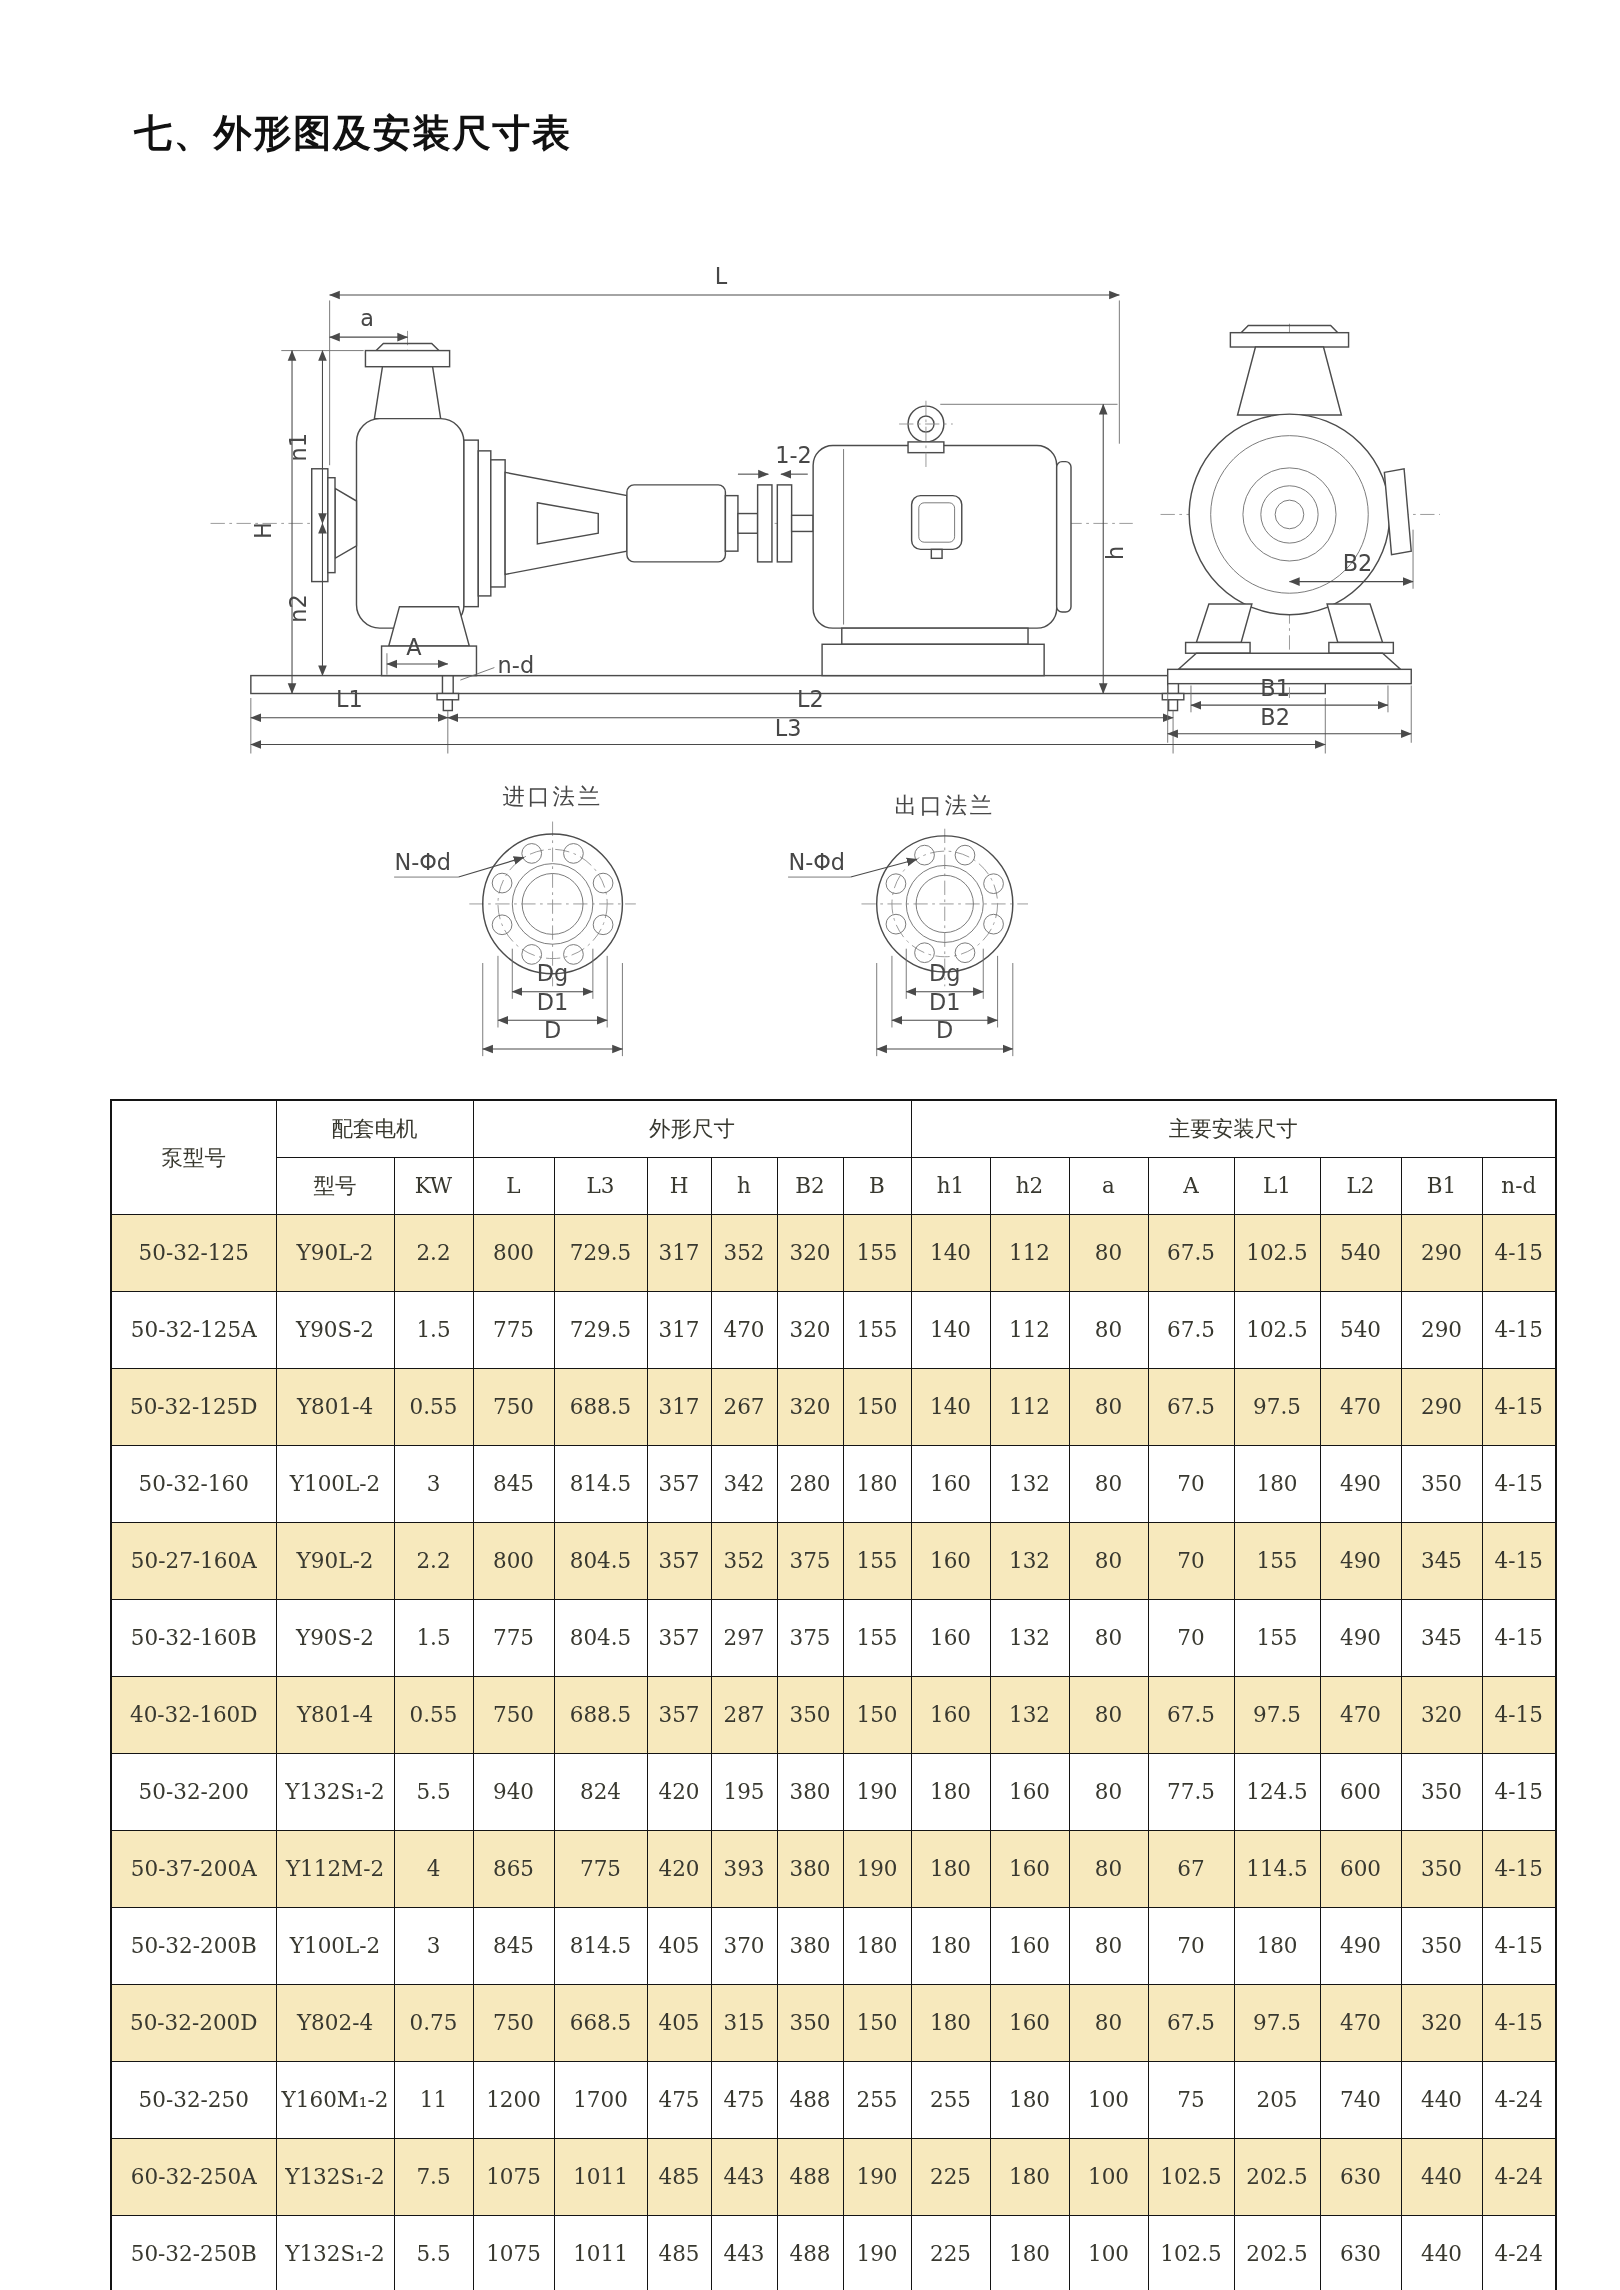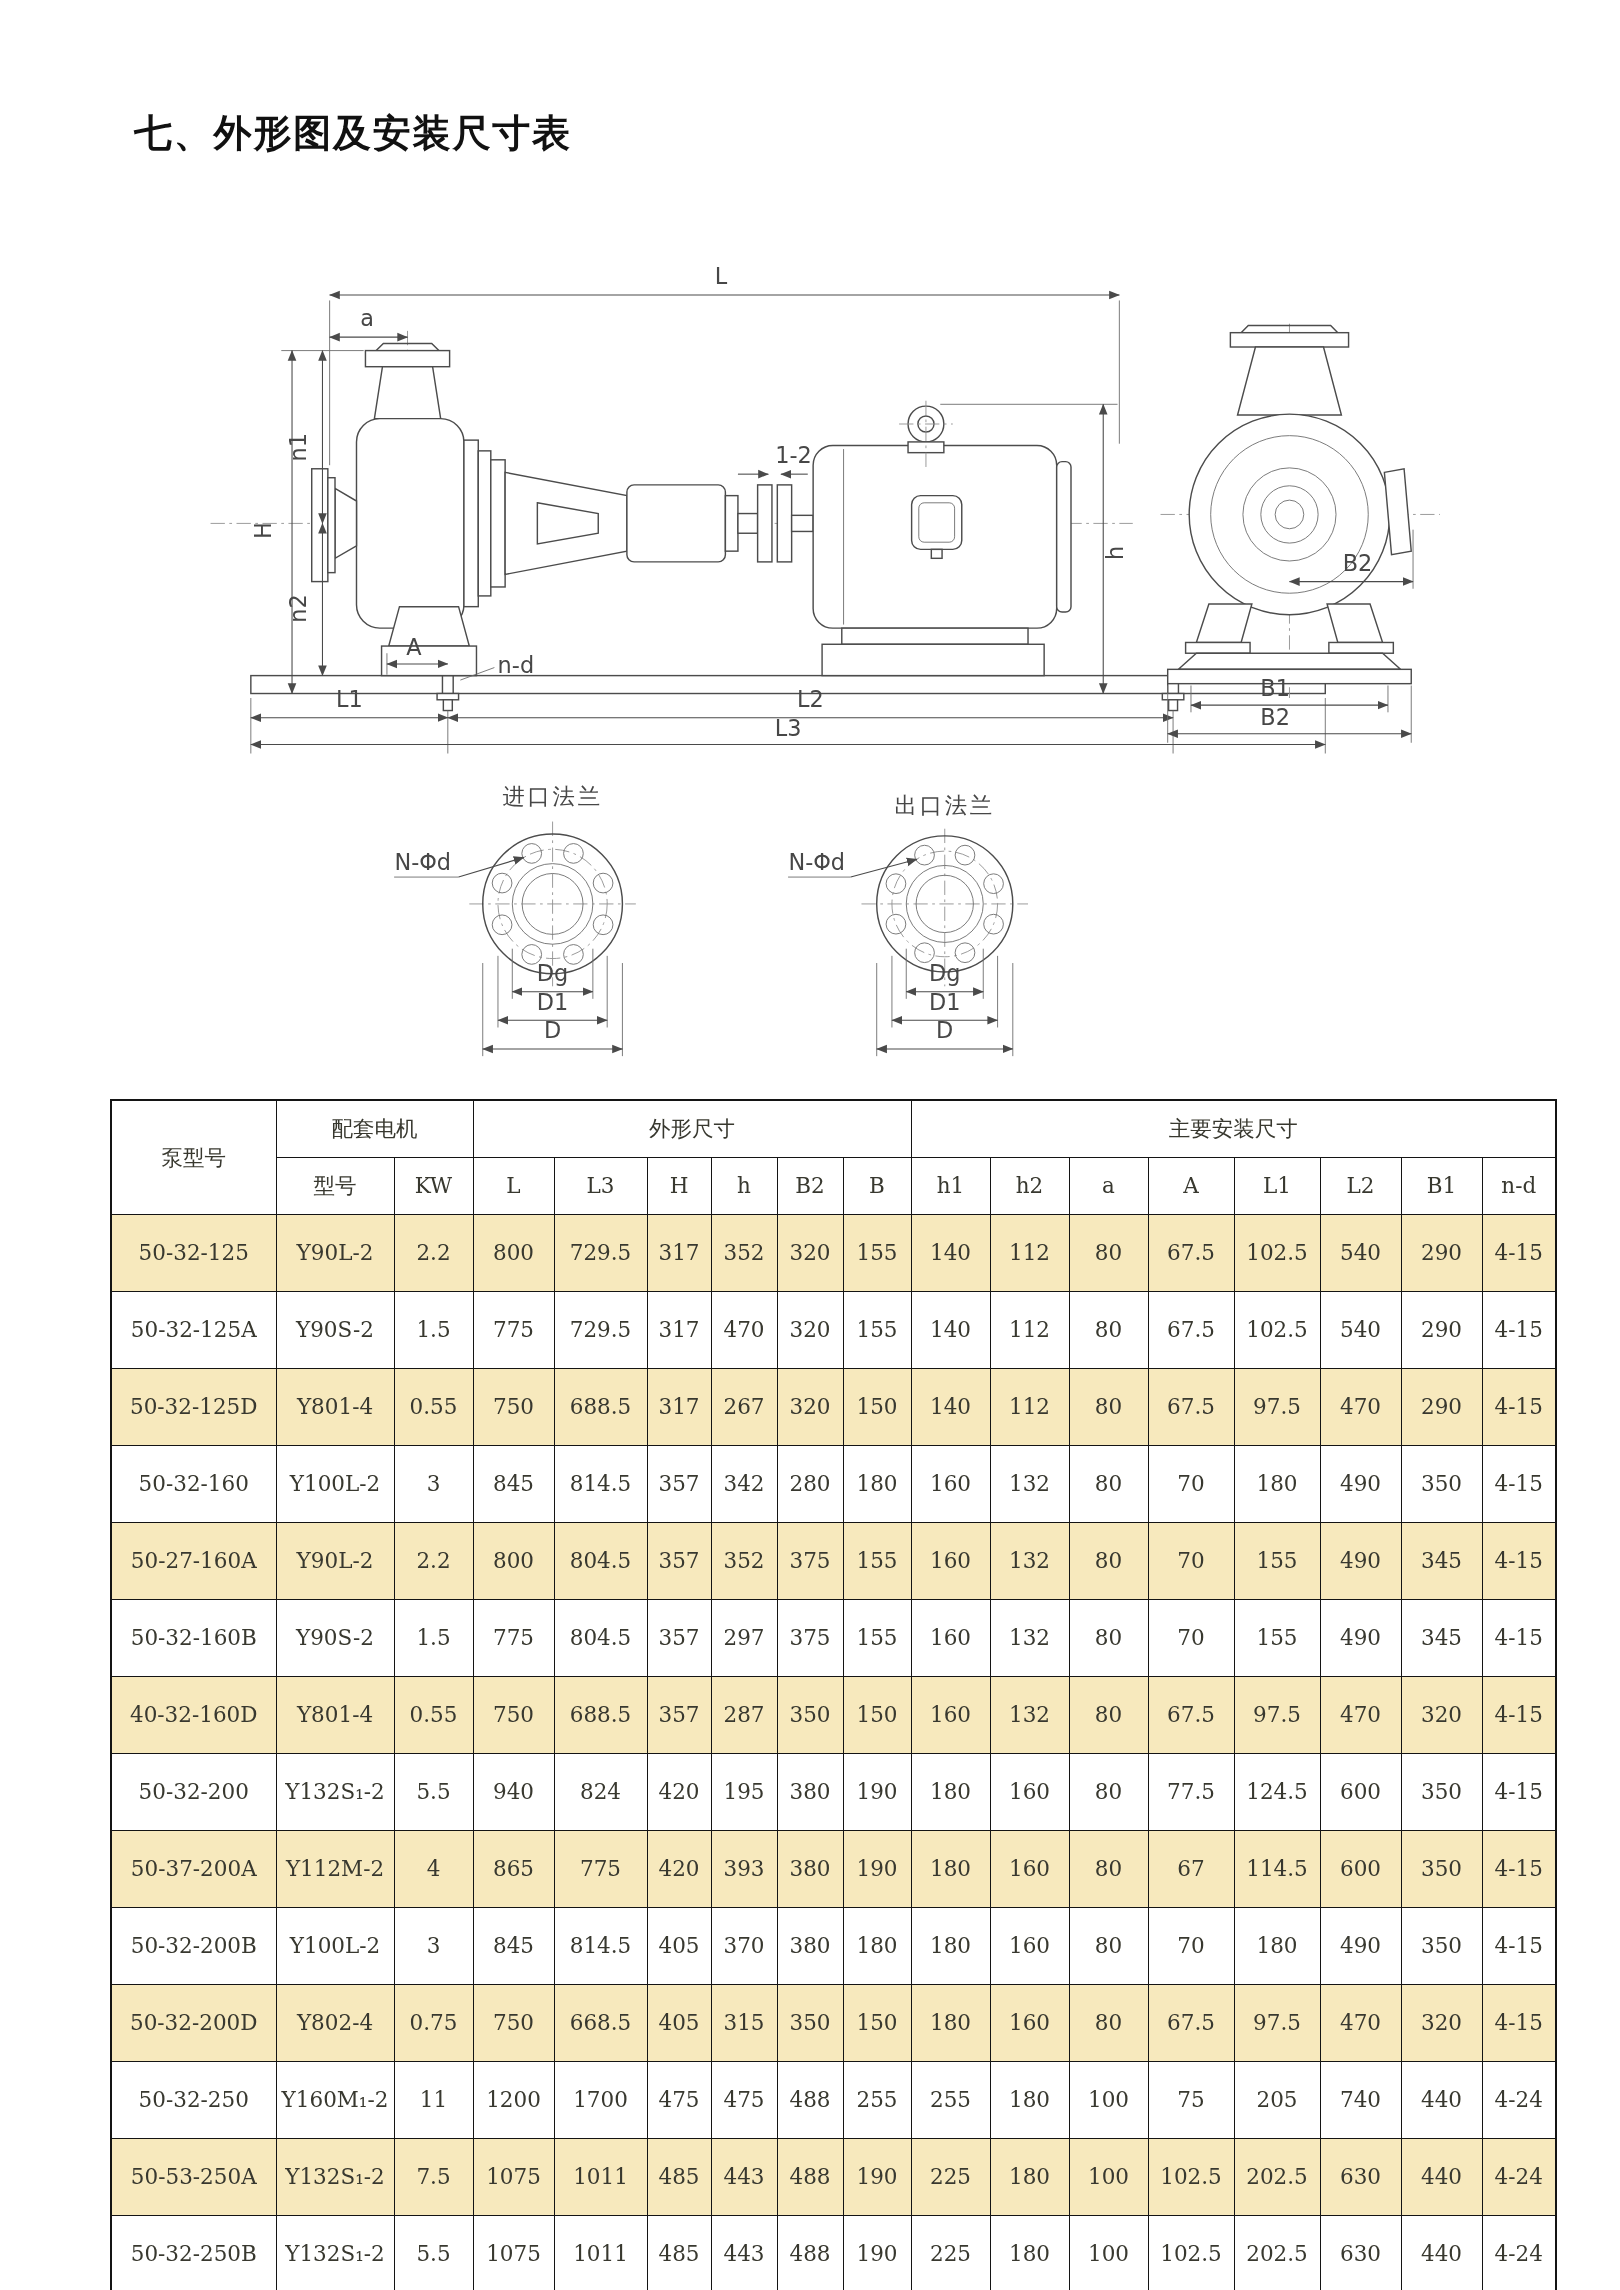--- a/index.html
+++ b/index.html
@@ -572,21 +572,21 @@
         <td>255</td>
         <td>180</td>
         <td>100</td>
         <td>75</td>
         <td>205</td>
         <td>740</td>
         <td>440</td>
         <td>4-24</td>
       </tr>
       <tr class="hl">
-        <td>50-53-250A</td>
+        <td>60-32-250A</td>
         <td>Y132S₁-2</td>
         <td>7.5</td>
         <td>1075</td>
         <td>1011</td>
         <td>485</td>
         <td>443</td>
         <td>488</td>
         <td>190</td>
         <td>225</td>
         <td>180</td>

